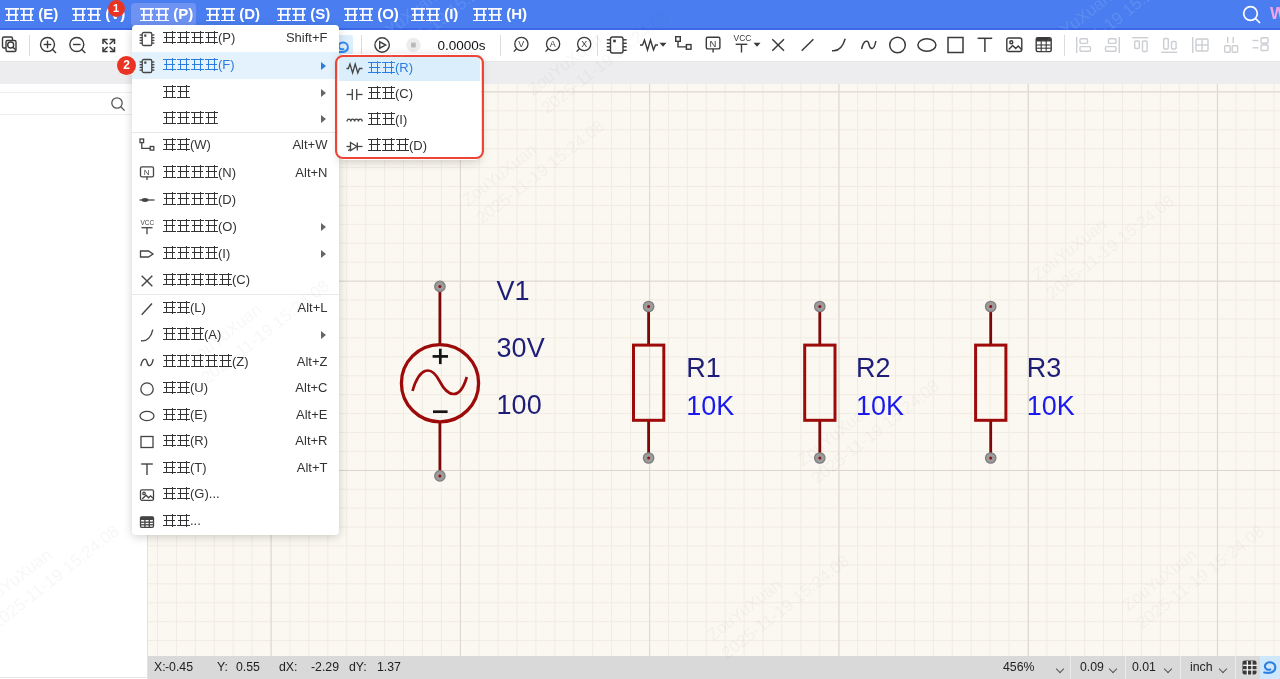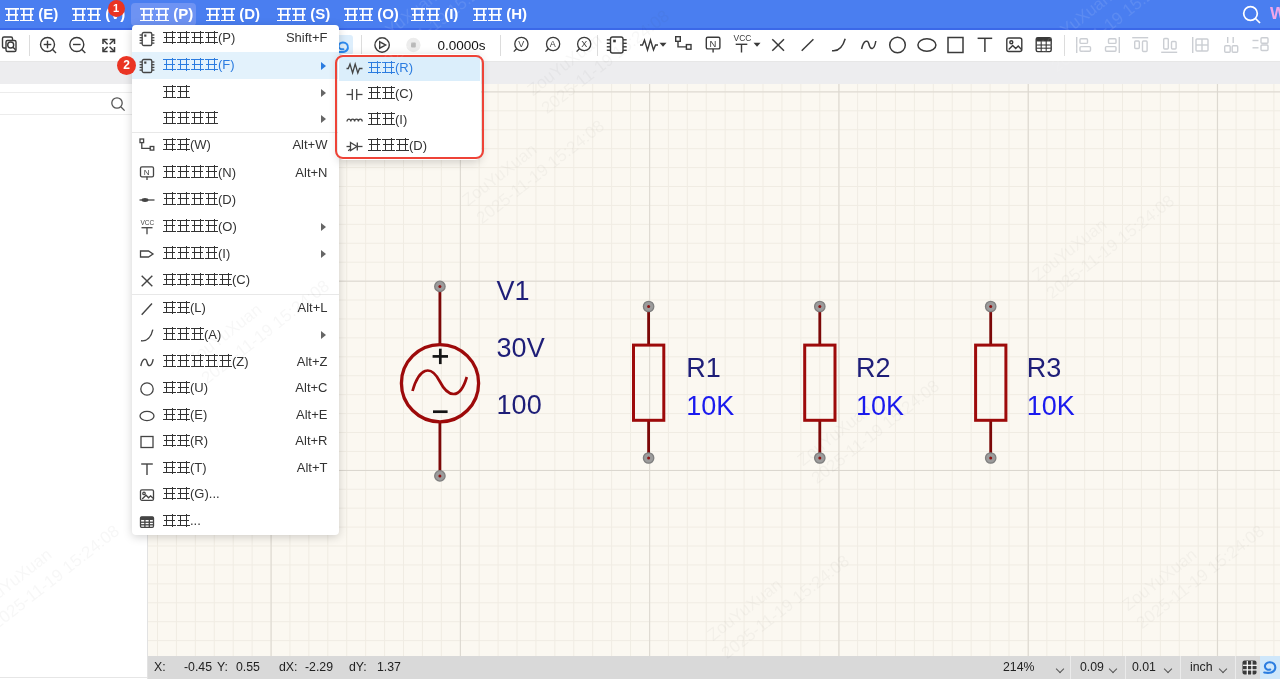--- a/index.html
+++ b/index.html
@@ -115,28 +115,28 @@
 <div class="abs" id="leftpanel">
   <div id="srow"></div>
     <div style="position:absolute;left:0;top:593px;width:147px;height:1px;background:#e6e6e6"></div>
   <svg style="position:absolute;left:110px;top:12px" width="16" height="16" viewBox="0 0 16 16">
       <circle cx="7" cy="7" r="5.2" fill="none" stroke="#555" stroke-width="1.3"></circle>
       <line x1="11" y1="11" x2="14.6" y2="14.6" stroke="#555" stroke-width="1.3"></line>
     </svg>
 </div>
 <div class="abs" id="statusbar">
   <span class="t" style="left:6px">X:</span>
-    <span class="t" style="left:36px">-0.45</span>
+    <span class="t" style="left:17px">-0.45</span>
   <span class="t" style="left:69px">Y:</span>
     <span class="t" style="left:88px">0.55</span>
   <span class="t" style="left:131px">dX:</span>
-    <span class="t" style="left:157px">-2.29</span>
+    <span class="t" style="left:163px">-2.29</span>
   <span class="t" style="left:201px">dY:</span>
     <span class="t" style="left:229px">1.37</span>
-  <span class="t" style="left:855px">214%</span>
+  <span class="t" style="left:855px">456%</span>
     <i class="caret" style="left:909px"></i>
   <div class="vsep" style="left:922px"></div>
   <span class="t" style="left:932px">0.09</span>
     <i class="caret" style="left:962px"></i>
   <div class="vsep" style="left:977px"></div>
   <span class="t" style="left:984px">0.01</span>
     <i class="caret" style="left:1017px"></i>
   <div class="vsep" style="left:1032px"></div>
   <span class="t" style="left:1042px">inch</span>
     <i class="caret" style="left:1072px"></i>

